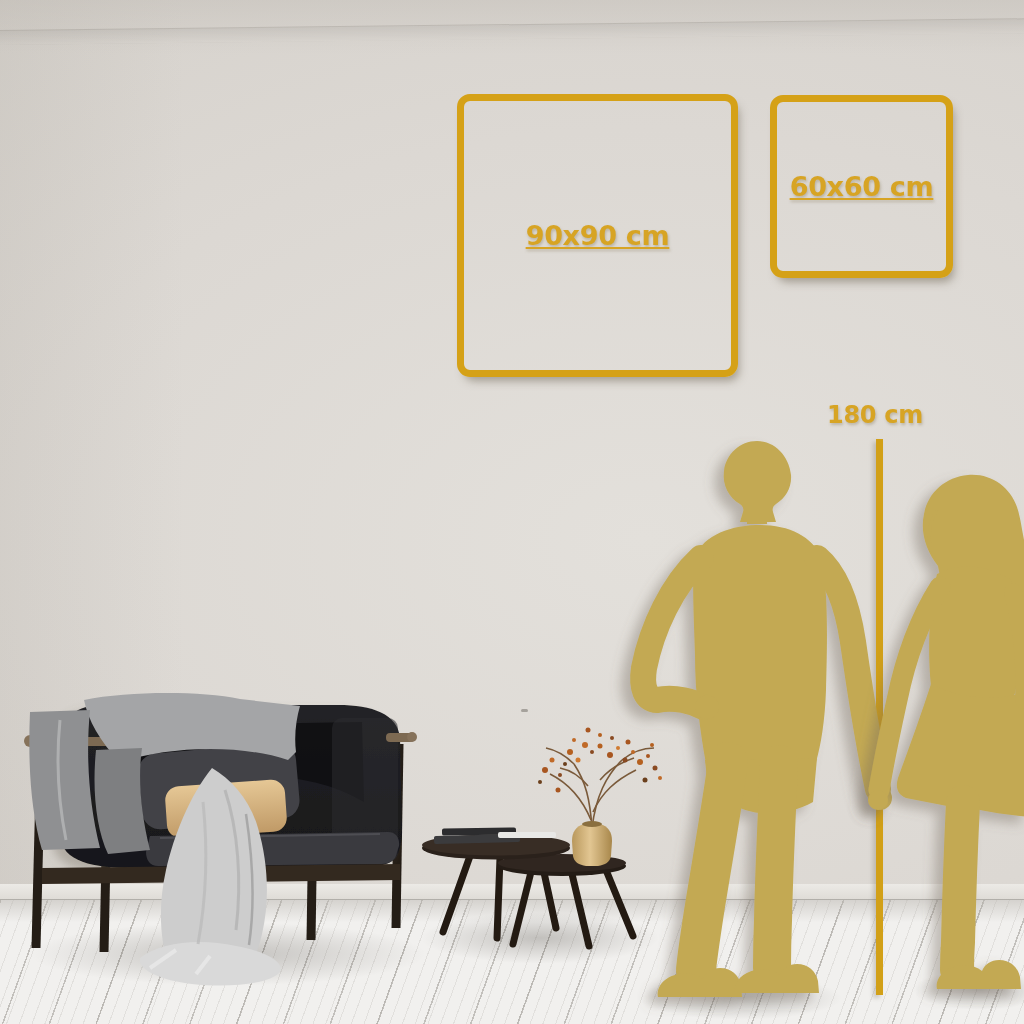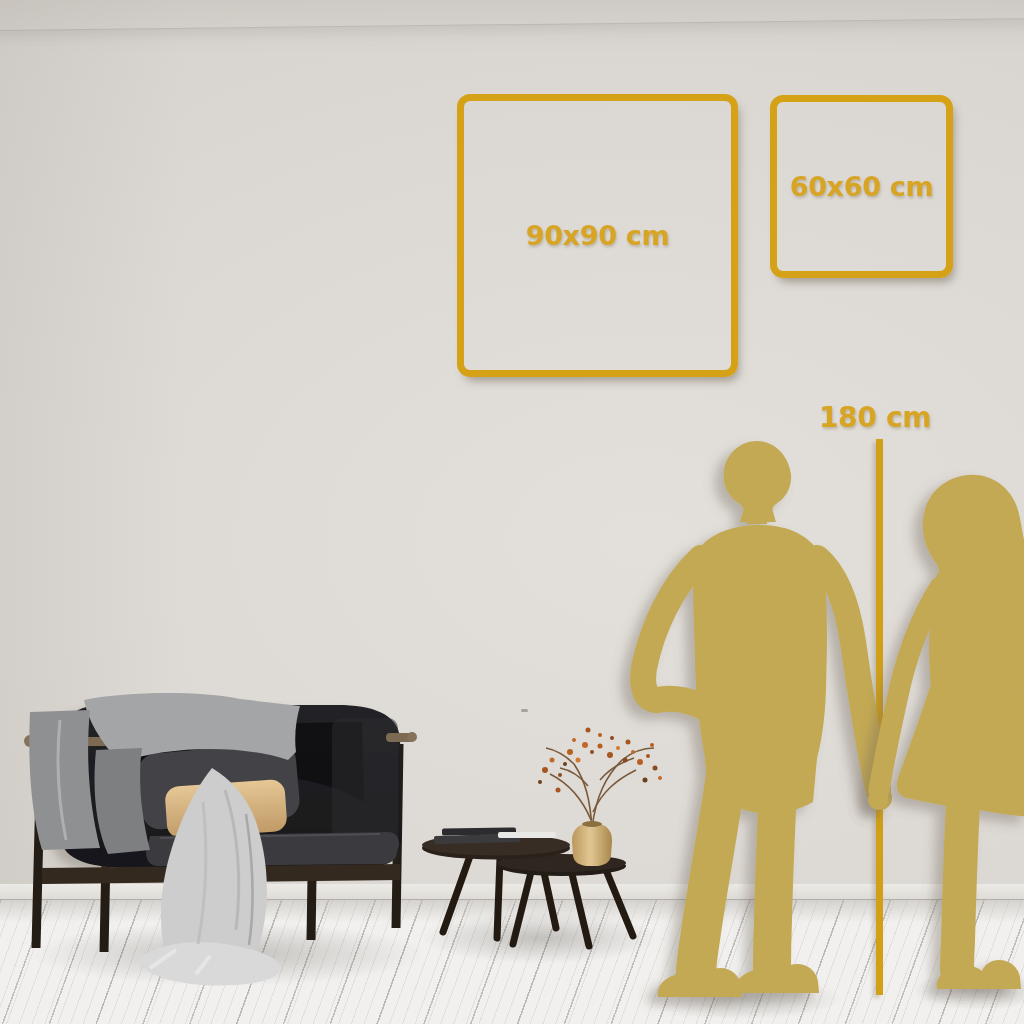--- a/index.html
+++ b/index.html
@@ -61,25 +61,26 @@
     display:flex;align-items:center;justify-content:center;
     z-index:3;background:transparent;
   }
   .size-box--large {left:50px; top:97px; width:356px; height:356px;}
   .size-box--medium{left:457px;top:94px; width:267px; height:269px;}
   .size-box--small {left:770px;top:95px; width:169px; height:169px;}
   .size-label{
     font-size:27px;font-weight:bold;color:var(--label-gold);
     letter-spacing:-0.3px;white-space:nowrap;
     text-shadow:1px 2px 3px rgba(120,105,70,.35);
+    text-decoration:underline;
   }
   
   .height-label{
     position:absolute;left:815px;top:401px;width:120px;z-index:3;
-    text-align:center;font-size:28px;font-weight:bold;color:var(--label-gold);
+    text-align:center;font-size:24px;font-weight:bold;color:var(--label-gold);
     letter-spacing:-0.3px;text-shadow:1px 2px 3px rgba(120,105,70,.35);
   }
   .height-line{
     position:absolute;left:876px;top:439px;width:7px;height:556px;z-index:3;
     background:var(--line-gold);
     box-shadow:-3px 3px 4px rgba(110,100,80,.28);
   }
   .svg-layer{position:absolute;left:0;top:0;z-index:2;}
   .svg-people{z-index:4;}
 </style>

